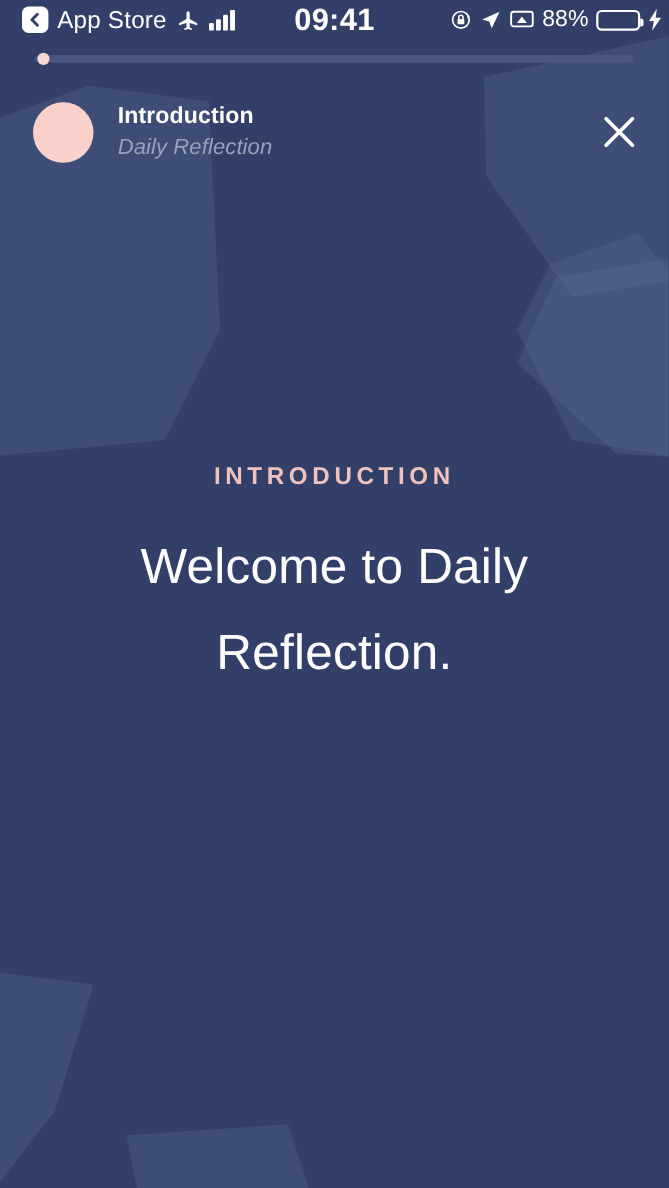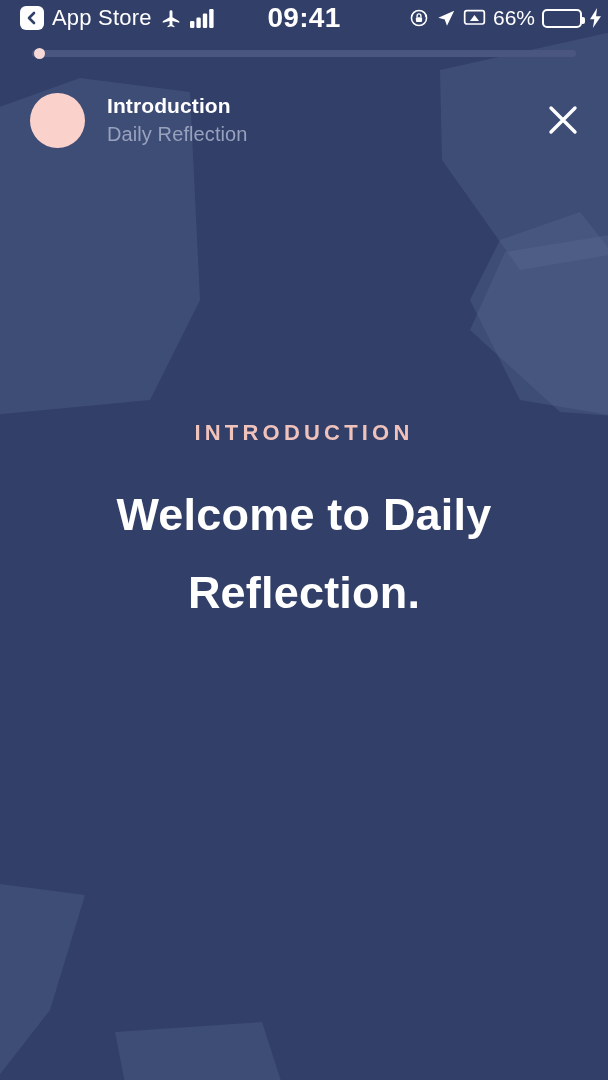--- a/index.html
+++ b/index.html
@@ -95,21 +95,21 @@
     background:#fbd2cb;
     flex:0 0 auto;
   }
   .header-text { margin-left:22px; display:flex; flex-direction:column; justify-content:center; }
   .header-title {
     color:#ffffff; font-size:21px; font-weight:700;
     line-height:28px; letter-spacing:.1px;
   }
   .header-sub {
     color:#98a1bd; font-size:20px; font-weight:400;
-    line-height:28px; letter-spacing:.1px;
+    line-height:28px; letter-spacing:.1px;font-style:italic;
   }
   .close-btn {
     margin-left:auto;
     width:46px; height:46px;
     display:flex; align-items:center; justify-content:center;
   }
 
   
   .content {
     position:absolute; top:420px; left:0;
@@ -119,21 +119,21 @@
   }
   .eyebrow {
     color:#f0c2bc;
     font-size:22px; font-weight:700;
     letter-spacing:4.2px;
     text-transform:uppercase;
     margin-bottom:30px;
   }
   .headline {
     color:#ffffff;
-    font-size:45px; font-weight:700;
+    font-size:45px; font-weight:400;
     line-height:78px;
     text-align:center;
     letter-spacing:.2px;
     max-width:420px;
   }
 </style>
 </head>
 <body>
 
 <div id="app">
@@ -187,21 +187,21 @@
         <svg width="20" height="20" viewBox="0 0 22 22">
           <path d="M20 3 L2.5 10.6 L9.6 12.6 L12.1 19.5 Z" fill="#ffffff"></path>
         </svg>
       </span>
       <span class="sb-icon">
         <svg width="23" height="20" viewBox="0 0 24 22">
           <rect x="1.2" y="3" width="21.6" height="14.6" rx="2.4" fill="none" stroke="#ffffff" stroke-width="1.9"></rect>
           <path d="M12 7.6 L17 14.2 L7 14.2 Z" fill="#ffffff"></path>
         </svg>
       </span>
-      <span class="pct">66%</span>
+      <span class="pct">88%</span>
       <span class="battery">
         <span class="fill"></span>
       </span>
       <span class="sb-icon">
         <svg width="13" height="20" viewBox="0 0 12 20">
           <path d="M7.6 0 L0.5 11.2 L4.8 11.2 L3.4 20 L11.5 8.2 L6.6 8.2 Z" fill="#ffffff"></path>
         </svg>
       </span>
     </div>
   </div>

